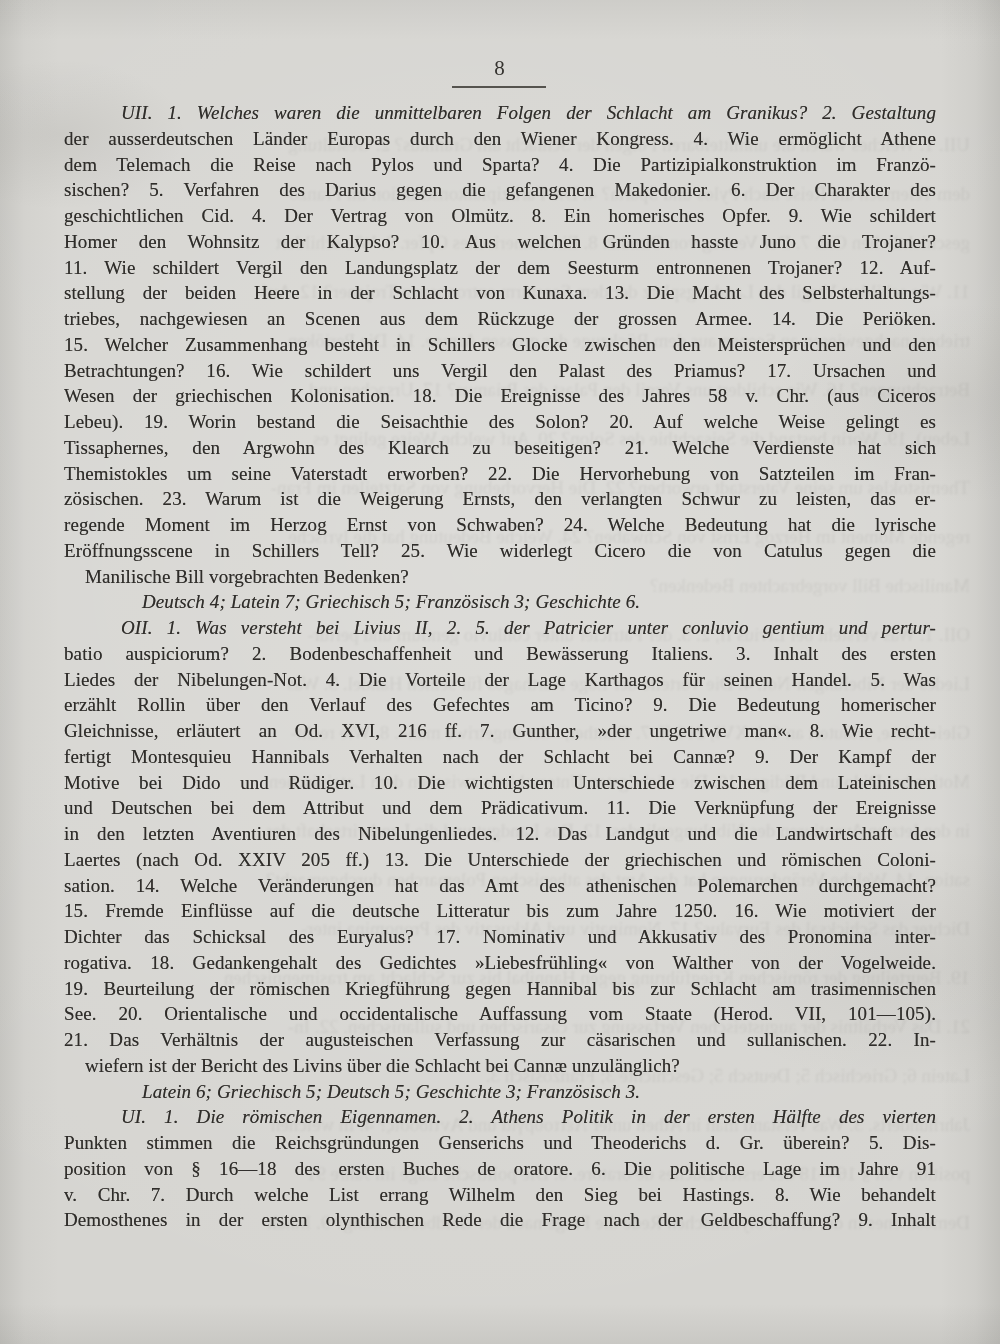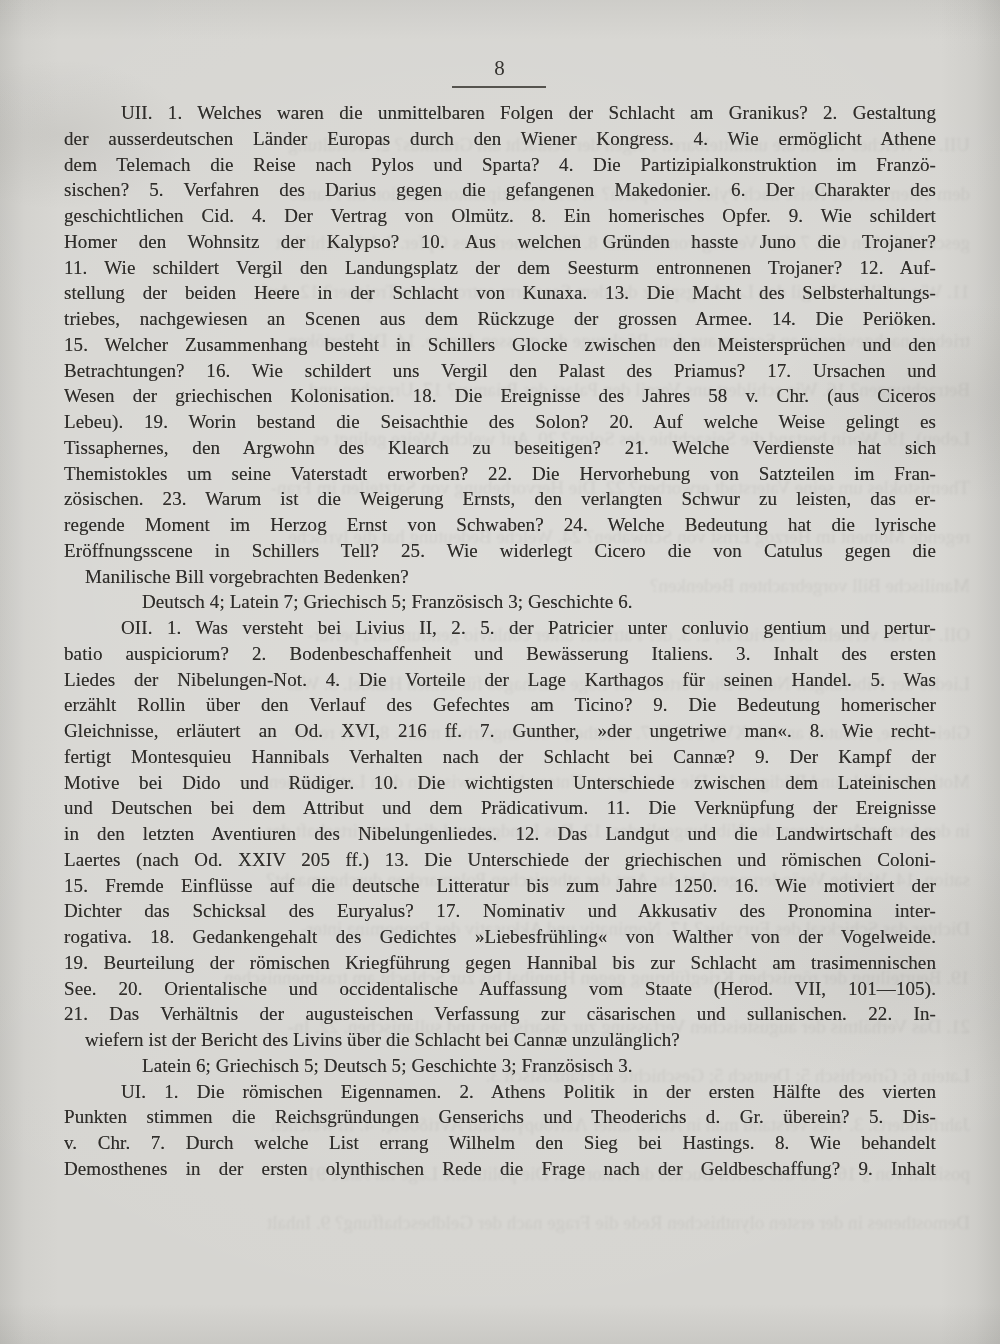--- a/index.html
+++ b/index.html
@@ -72,21 +72,21 @@
   .line {
     font-size: 19px;
     line-height: 25.75px;
     letter-spacing: 0.1px;
     text-align: justify;
     text-align-last: justify;
     white-space: normal;
     text-shadow: 0 0 0.5px rgba(47,45,42,0.55);
   }
   .line.last { text-align-last: left; margin-left: 21px; }
-  .line.indent { text-indent: 57px; }
+  .line.indent { text-indent: 57px; font-style: italic; }
 </style>
 </head>
 <body>
 
 <div class="page">
 
   <div class="bleed">
       <div>UII.  1. Welches waren die unmittelbaren Folgen der Schlacht am Granikus?  2. Gestaltung</div>
       <div>dem Telemach die Reise nach Pylos und Sparta?  4. Die Partizipialkonstruktion im Franzö-</div>
       <div>geschichtlichen Cid.  7. Der Vertrag von Olmütz.  8. Ein homerisches Opfer.  9. Wie schildert</div>
@@ -144,32 +144,34 @@
         <div class="line indent">OII.  1. Was versteht bei Livius II, 2. 5. der Patricier unter conluvio gentium und pertur-</div>
         <div class="line">batio auspiciorum?  2. Bodenbeschaffenheit und Bewässerung Italiens.  3. Inhalt des ersten</div>
         <div class="line">Liedes der Nibelungen-Not.  4. Die Vorteile der Lage Karthagos für seinen Handel.  5. Was</div>
         <div class="line">erzählt Rollin über den Verlauf des Gefechtes am Ticino?  9. Die Bedeutung homerischer</div>
         <div class="line">Gleichnisse, erläutert an Od. XVI, 216 ff.  7. Gunther, »der ungetriwe man«.  8. Wie recht-</div>
         <div class="line">fertigt Montesquieu Hannibals Verhalten nach der Schlacht bei Cannæ?  9. Der Kampf der</div>
         <div class="line">Motive bei Dido und Rüdiger.  10. Die wichtigsten Unterschiede zwischen dem Lateinischen</div>
         <div class="line">und Deutschen bei dem Attribut und dem Prädicativum.  11. Die Verknüpfung der Ereignisse</div>
         <div class="line">in den letzten Aventiuren des Nibelungenliedes.  12. Das Landgut und die Landwirtschaft des</div>
         <div class="line">Laertes (nach Od. XXIV 205 ff.)  13. Die Unterschiede der griechischen und römischen Coloni-</div>
+        <div class="line">sation.  14. Welche Veränderungen hat das Amt des athenischen Polemarchen durchgemacht?</div>
         <div class="line">15. Fremde Einflüsse auf die deutsche Litteratur bis zum Jahre 1250.  16. Wie motiviert der</div>
         <div class="line">Dichter das Schicksal des Euryalus?  17. Nominativ und Akkusativ des Pronomina inter-</div>
         <div class="line">rogativa.  18. Gedankengehalt des Gedichtes »Liebesfrühling« von Walther von der Vogelweide.</div>
         <div class="line">19. Beurteilung der römischen Kriegführung gegen Hannibal bis zur Schlacht am trasimennischen</div>
         <div class="line">See.  20. Orientalische und occidentalische Auffassung vom Staate (Herod. VII, 101—105).</div>
         <div class="line">21. Das Verhältnis der augusteischen Verfassung zur cäsarischen und sullanischen.  22. In-</div>
         <div class="line last">wiefern ist der Bericht des Livins über die Schlacht bei Cannæ unzulänglich?</div>
       </div>
     <div class="paragraph">
         <div class="line indent last">Latein 6; Griechisch 5; Deutsch 5; Geschichte 3; Französisch 3.</div>
       </div>
     <div class="paragraph">
         <div class="line indent">UI.  1. Die römischen Eigennamen.  2. Athens Politik in der ersten Hälfte des vierten</div>
         <div class="line">Punkten stimmen die Reichsgründungen Genserichs und Theoderichs d. Gr. überein?  5. Dis-</div>
+        <div class="line">position von § 16—18 des ersten Buches de oratore.  6. Die politische Lage im Jahre 91</div>
         <div class="line">v. Chr.  7. Durch welche List errang Wilhelm den Sieg bei Hastings.  8. Wie behandelt</div>
         <div class="line">Demosthenes in der ersten olynthischen Rede die Frage nach der Geldbeschaffung?  9. Inhalt</div>
       </div>
   </div>
 
 </div>
 
 </body></html>

